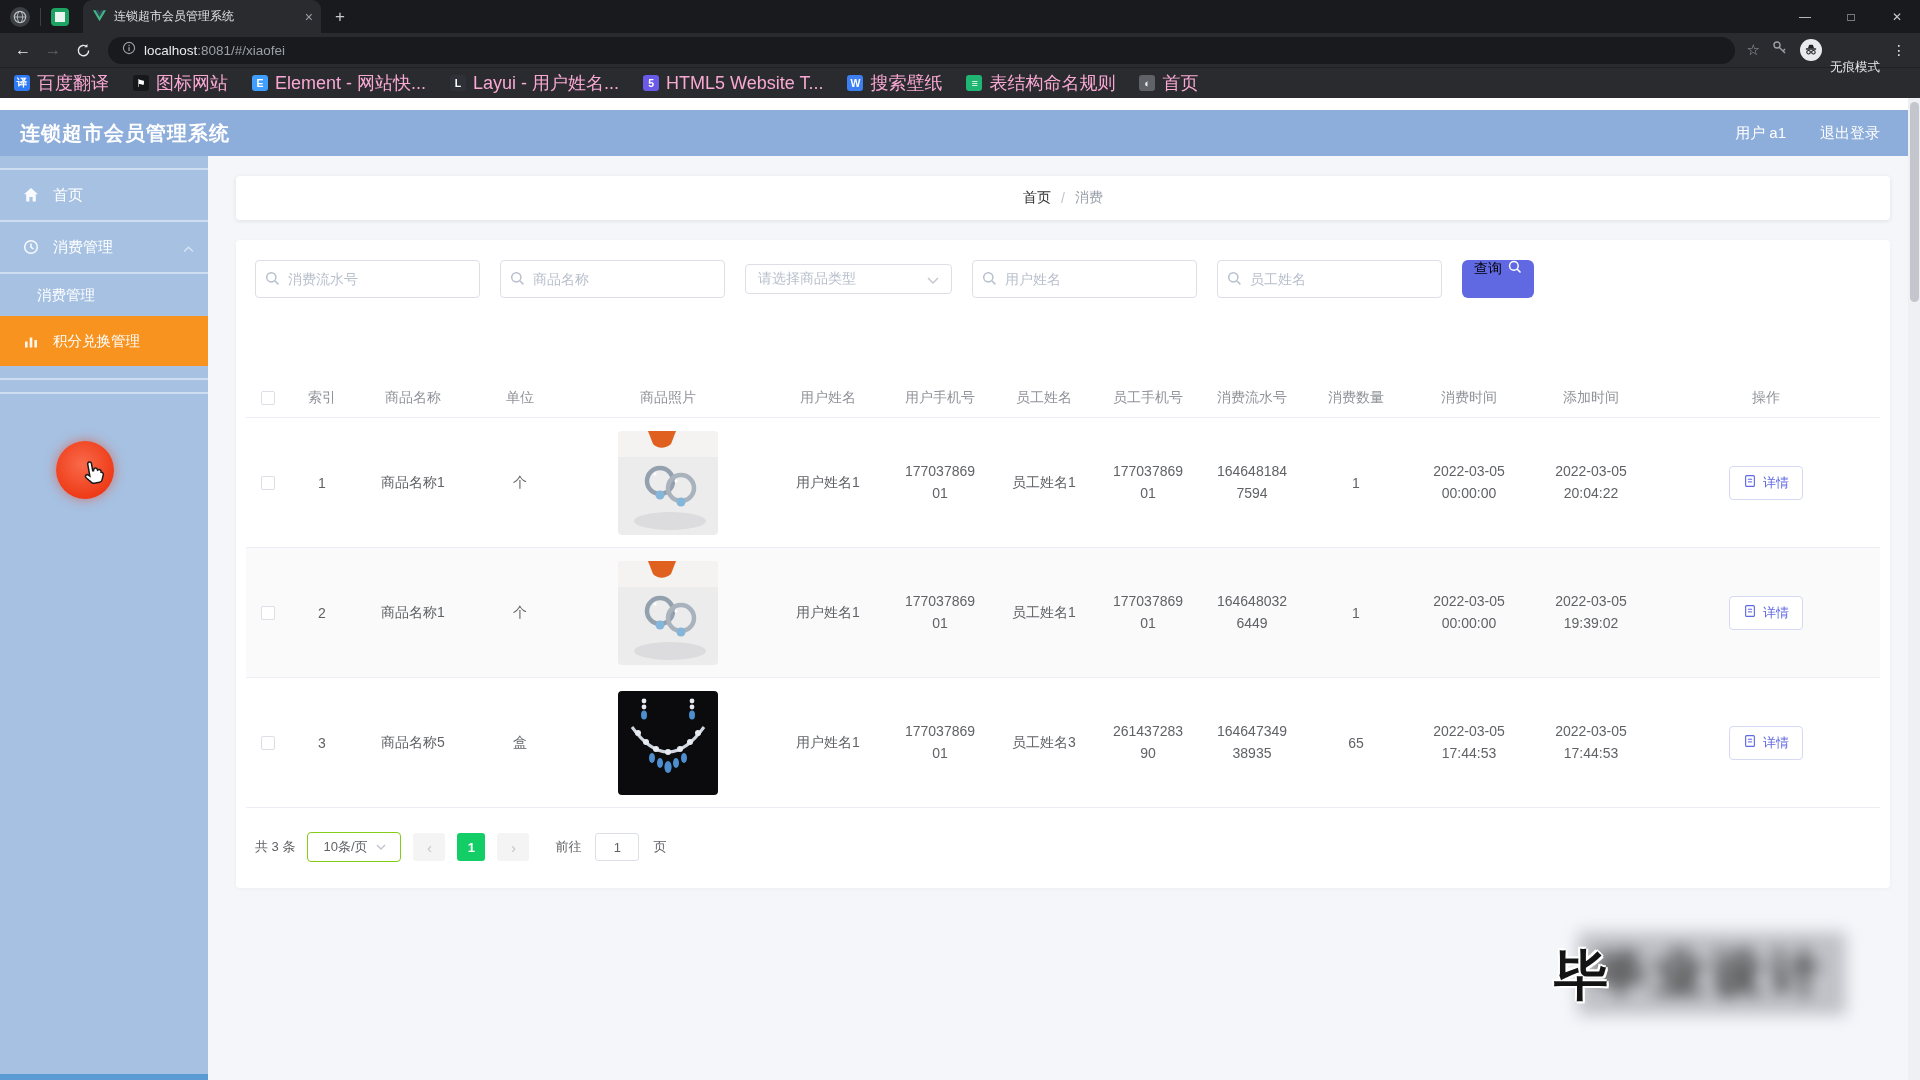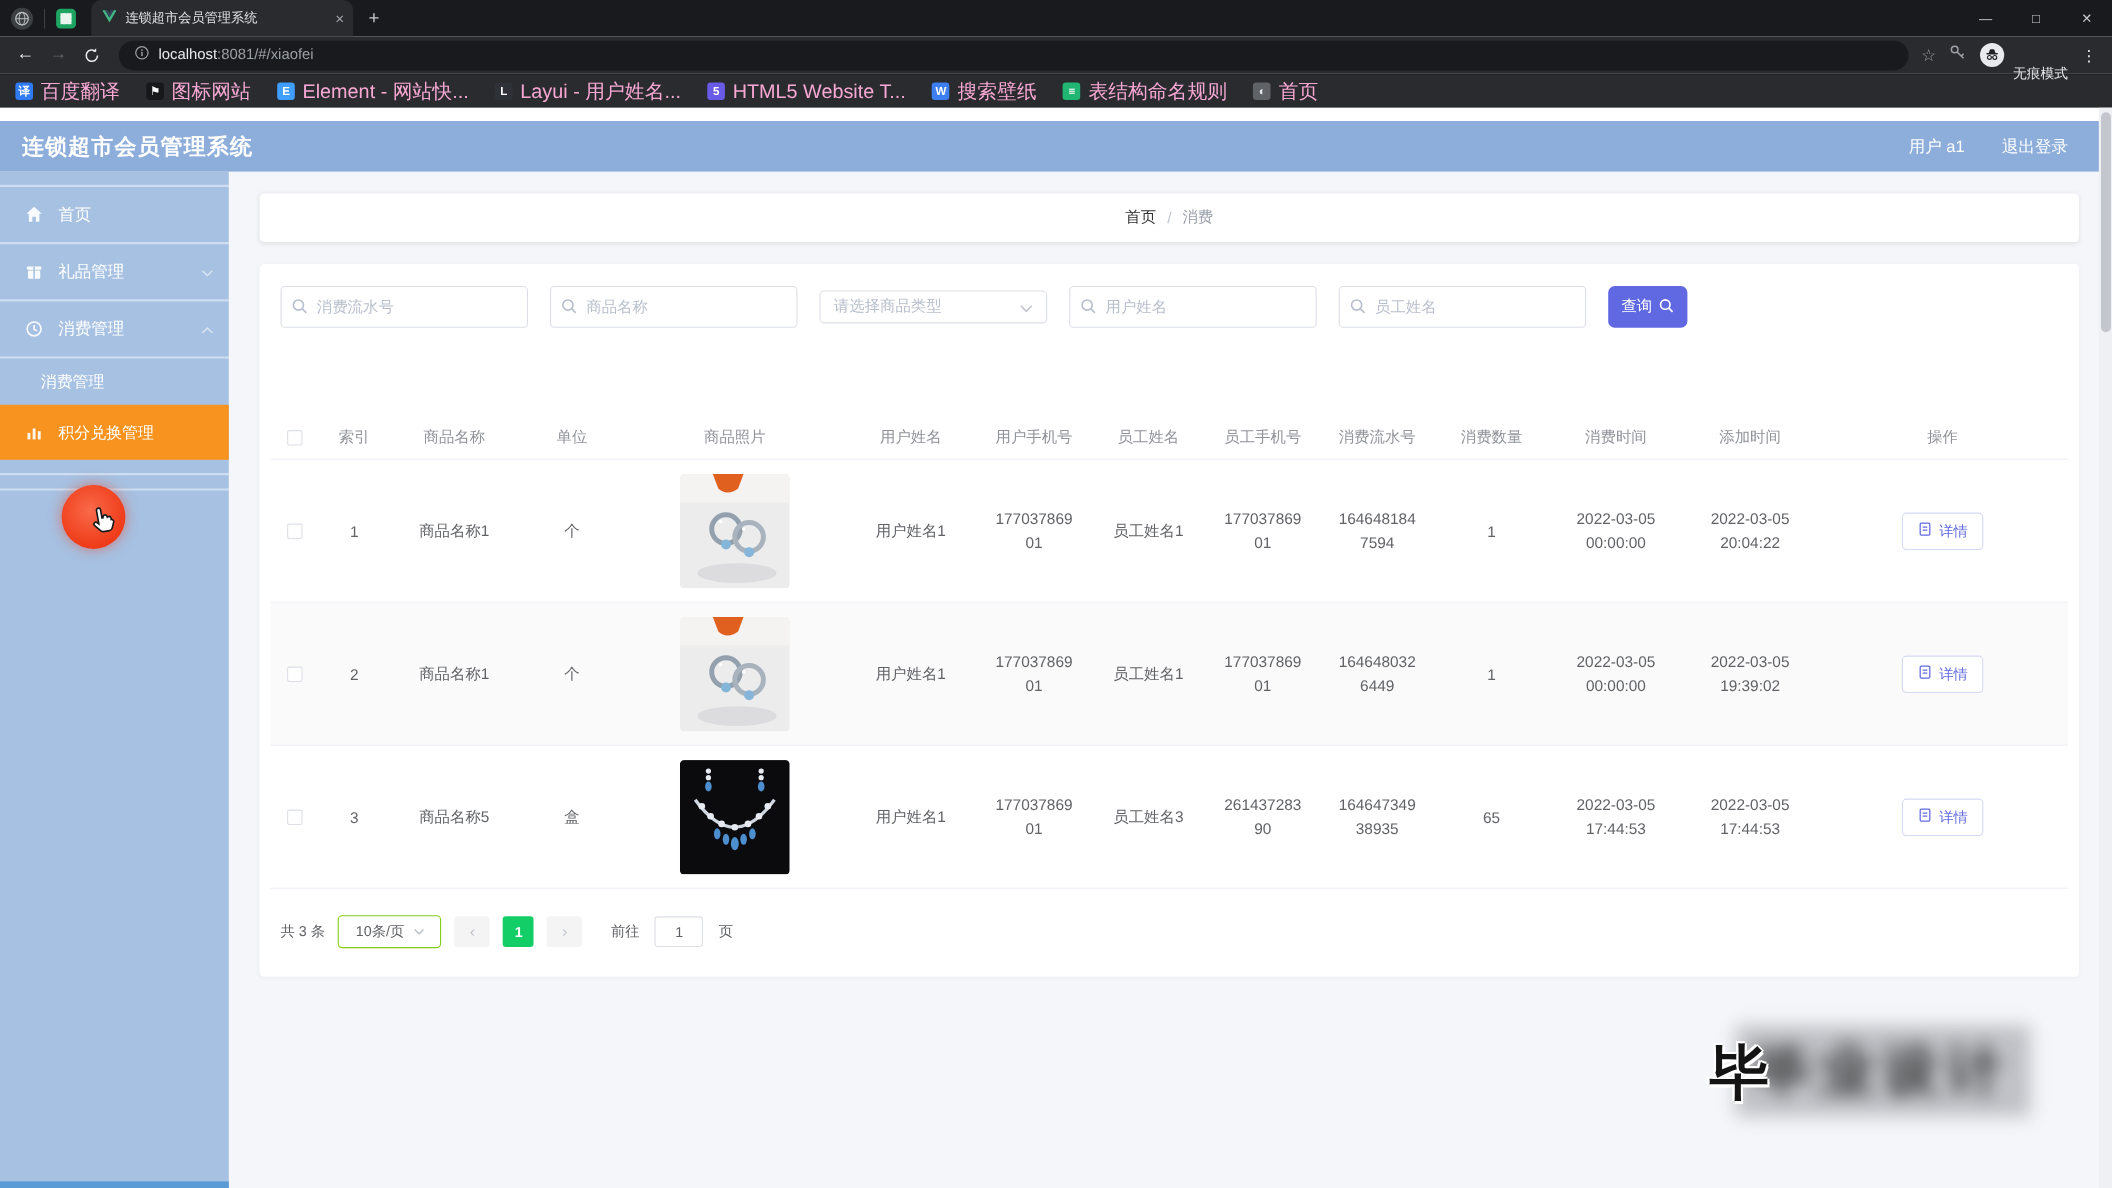--- a/index.html
+++ b/index.html
@@ -68,22 +68,22 @@
   .crumb-cur { color:#9aa0ab; }
 
   .panel { margin:20px 30px 0 28px; background:#fff; border-radius:4px; box-shadow:0 1px 4px rgba(0,0,0,.04); padding:20px 10px 26px 10px; min-height:640px; }
   .filters { display:flex; align-items:center; gap:20px; padding-left:9px; }
   .f-input { position:relative; width:225px; }
   .f-input input { width:100%; height:38px; border:1px solid #dcdfe6; border-radius:4px; padding:0 10px 0 32px; font-size:14px; color:#606266; outline:none; background:#fff; }
   .f-input input::placeholder { color:#b8bfcc; }
   .f-input .mag { position:absolute; left:10px; top:11px; }
   .f-select { width:207px; height:30px; border:1px solid #dcdfe6; border-radius:4px; display:flex; align-items:center; padding:0 12px; color:#b8bfcc; font-size:14px; cursor:pointer; background:#fff; }
   .f-select .sel-chev { margin-left:auto; }
-  .search-btn { width:72px; height:38px; border:none; border-radius:6px; background:#6069e2; color:#ffffff; font-size:14px;
-     display:flex; align-items:center; justify-content:center; gap:6px; cursor:pointer; }
+  .search-btn { width:72px; height:38px; border:none; border-radius:6px; background:#6069e2; color:#000000; font-size:14px;
+     display:flex; justify-content:center; gap:6px; cursor:pointer; }
 
   .tablewrap { margin-top:80px; }
   .tr { display:flex; align-items:center; border-bottom:1px solid #ebeef5; }
   .thead { height:40px; color:#909399; font-size:14px; }
   .tbody-row { height:130px; color:#606266; font-size:14px; background:#fff; }
   .tbody-row.alt { background:#fafafa; }
   .td, .th { display:flex; align-items:center; justify-content:center; text-align:center; }
   .c-cb{width:44px}.c-index{width:64px}.c-product{width:118px}.c-unit{width:96px}.c-image{width:200px}
   .c-user{width:120px}.c-uphone{width:104px}.c-staff{width:104px}.c-sphone{width:104px}.c-serial{width:104px}
   .c-qty{width:104px}.c-ctime{width:122px}.c-atime{width:122px}.c-action{flex:1}
@@ -234,33 +234,20 @@
 
   <div class="sidebar">
     <div class="side-menu" id="side-menu">
         <div class="side-item">
           <span class="s-ico">
             <svg viewBox="0 0 18 18" width="18" height="18">
               <path d="M9 2 L16 8.3 H13.8 V15.5 H10.6 V11 H7.4 V15.5 H4.2 V8.3 H2 Z" fill="#fff" opacity=".92"></path>
             </svg>
           </span>
           <span>首页</span>
-        </div>
-        <div class="side-item">
-          <span class="s-ico">
-            <svg viewBox="0 0 18 18" width="18" height="18">
-              <rect x="2.5" y="4.2" width="13" height="3" rx="0.8" fill="#fff" opacity=".92"></rect>
-              <rect x="3.4" y="8" width="11.2" height="7.5" rx="1" fill="#fff" opacity=".92"></rect>
-              <line x1="9" y1="4.2" x2="9" y2="15.5" stroke="#a6c1e2" stroke-width="1.4"></line>
-            </svg>
-          </span>
-          <span>礼品管理</span>
-          <span class="chev"><svg width="11" height="7" viewBox="0 0 11 7">
-              <path d="M1 1.2 L5.5 5.6 L10 1.2" fill="none" stroke="#fff" stroke-width="1.4"></path>
-            </svg></span>
         </div>
         <div class="side-item">
           <span class="s-ico">
             <svg viewBox="0 0 18 18" width="18" height="18">
               <circle cx="9" cy="9" r="6.3" fill="none" stroke="#fff" stroke-width="1.5" opacity=".92"></circle>
               <path d="M9 5.4 V9.3 L11.6 10.8" fill="none" stroke="#fff" stroke-width="1.5" opacity=".92"></path>
             </svg>
           </span>
           <span>消费管理</span>
           <span class="chev"><svg width="11" height="7" viewBox="0 0 11 7">

